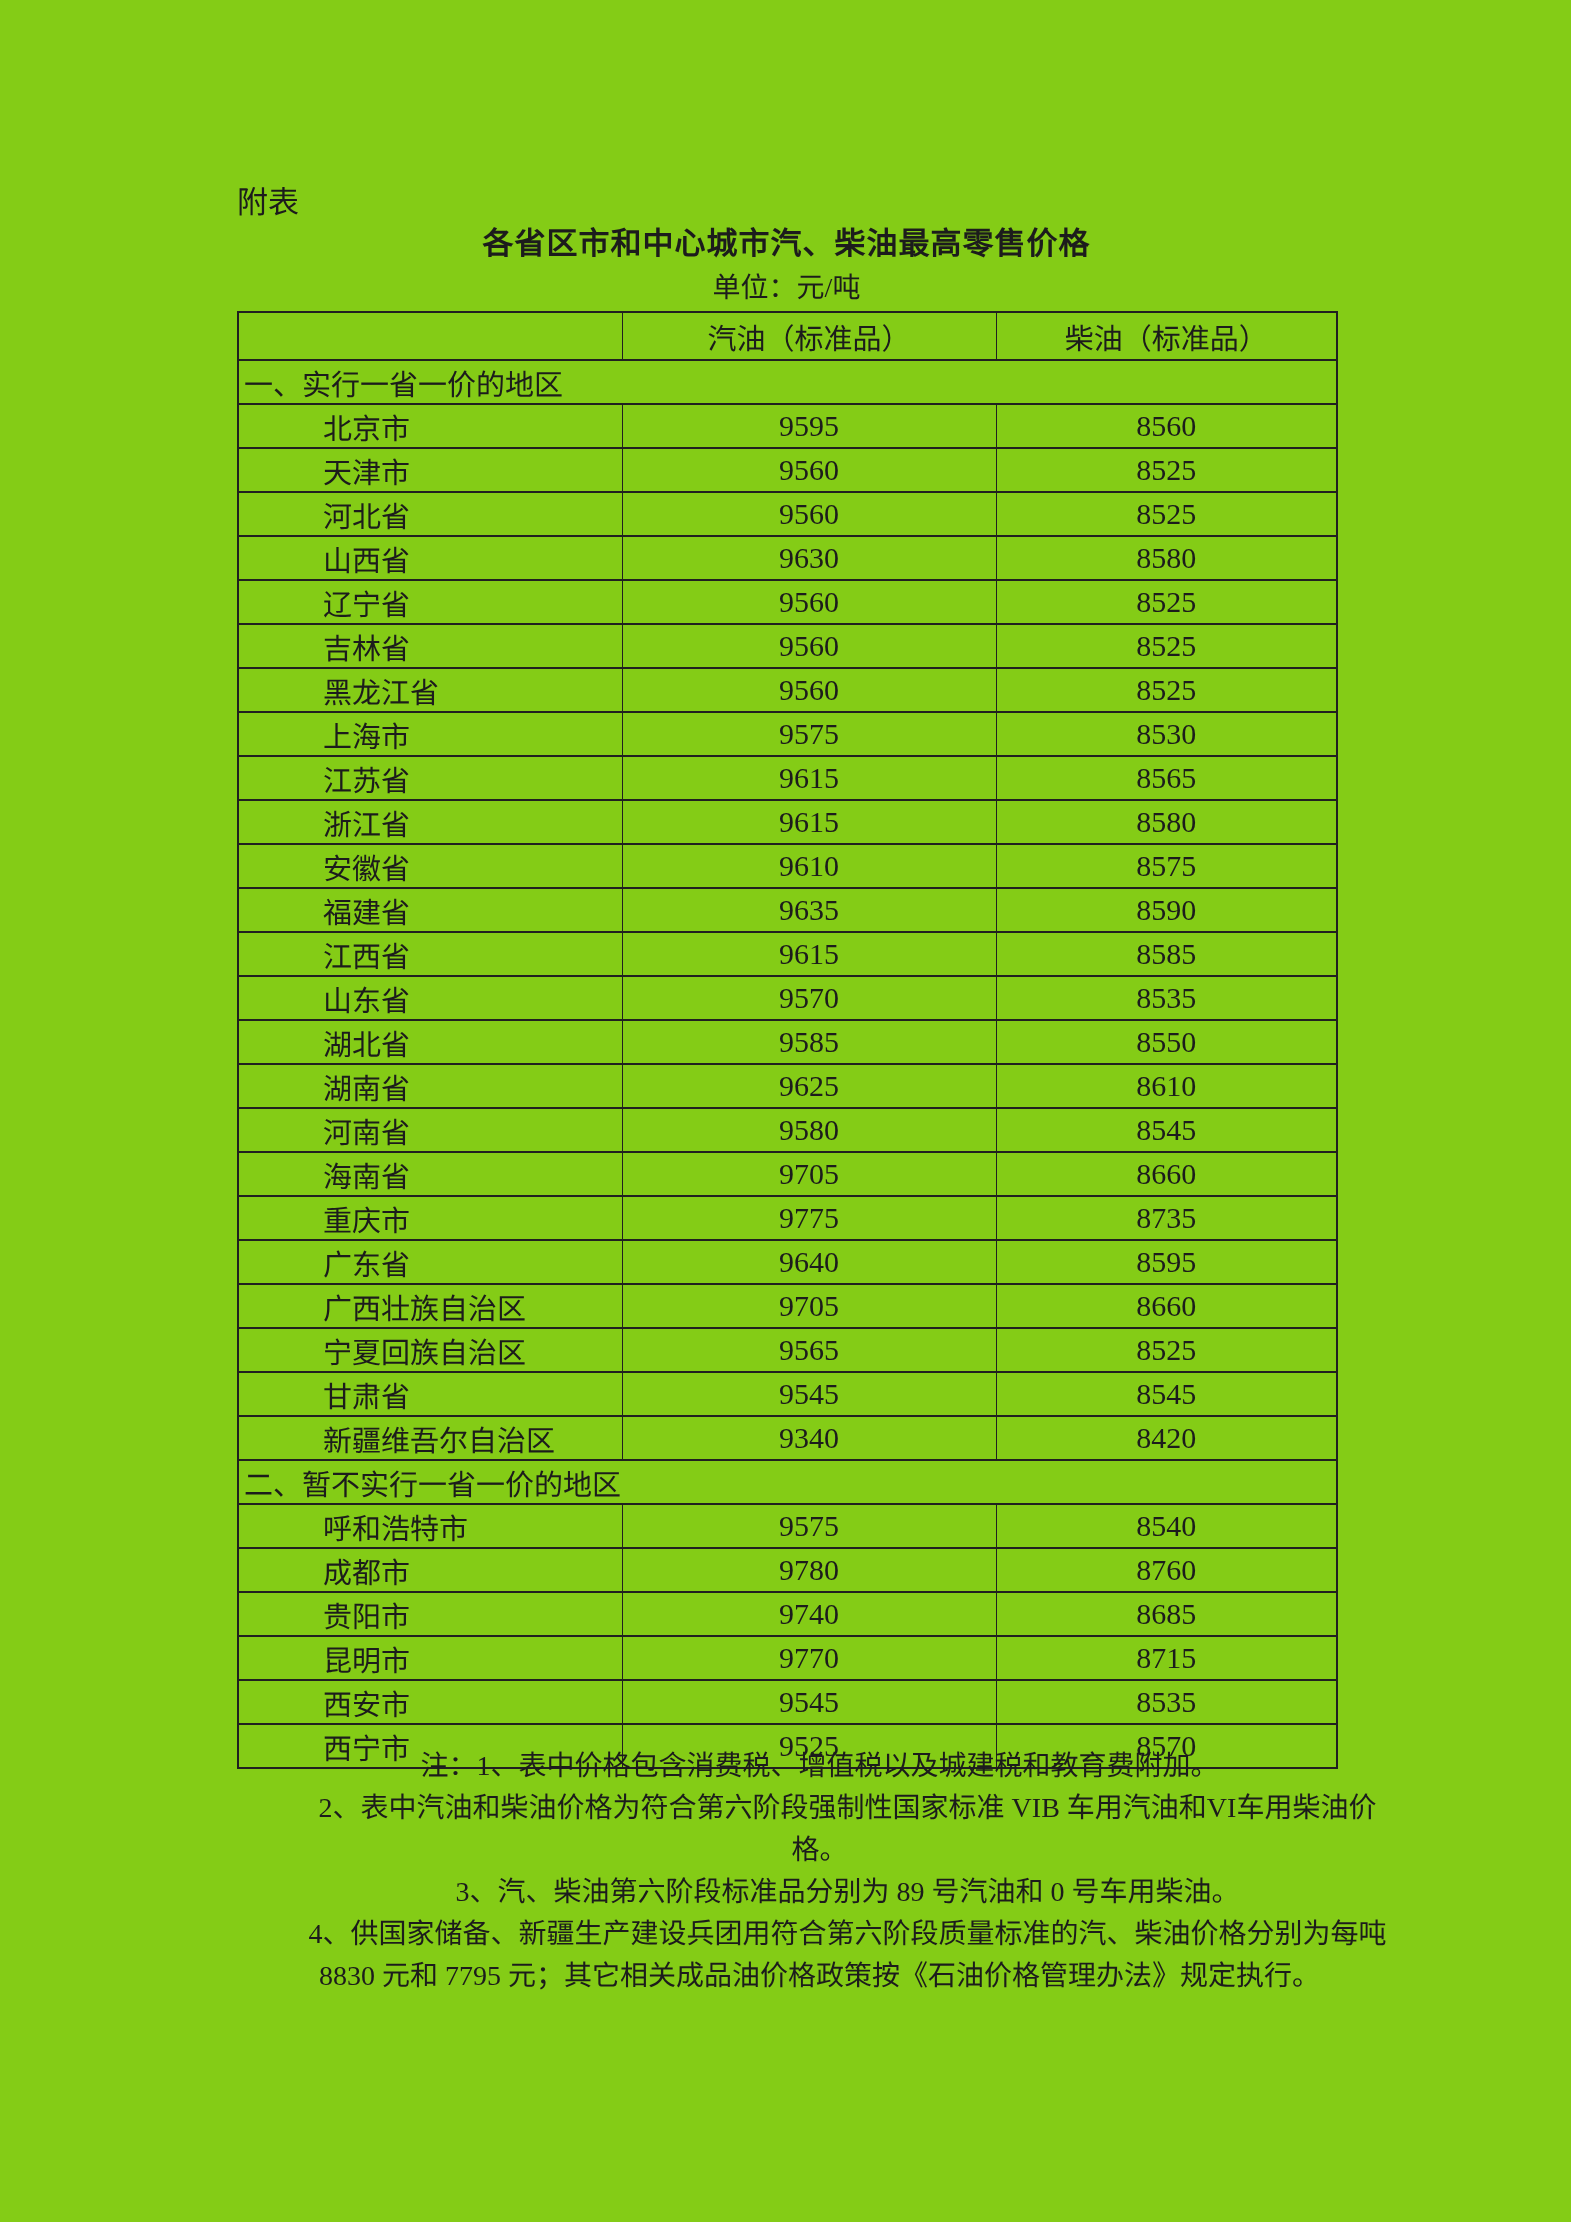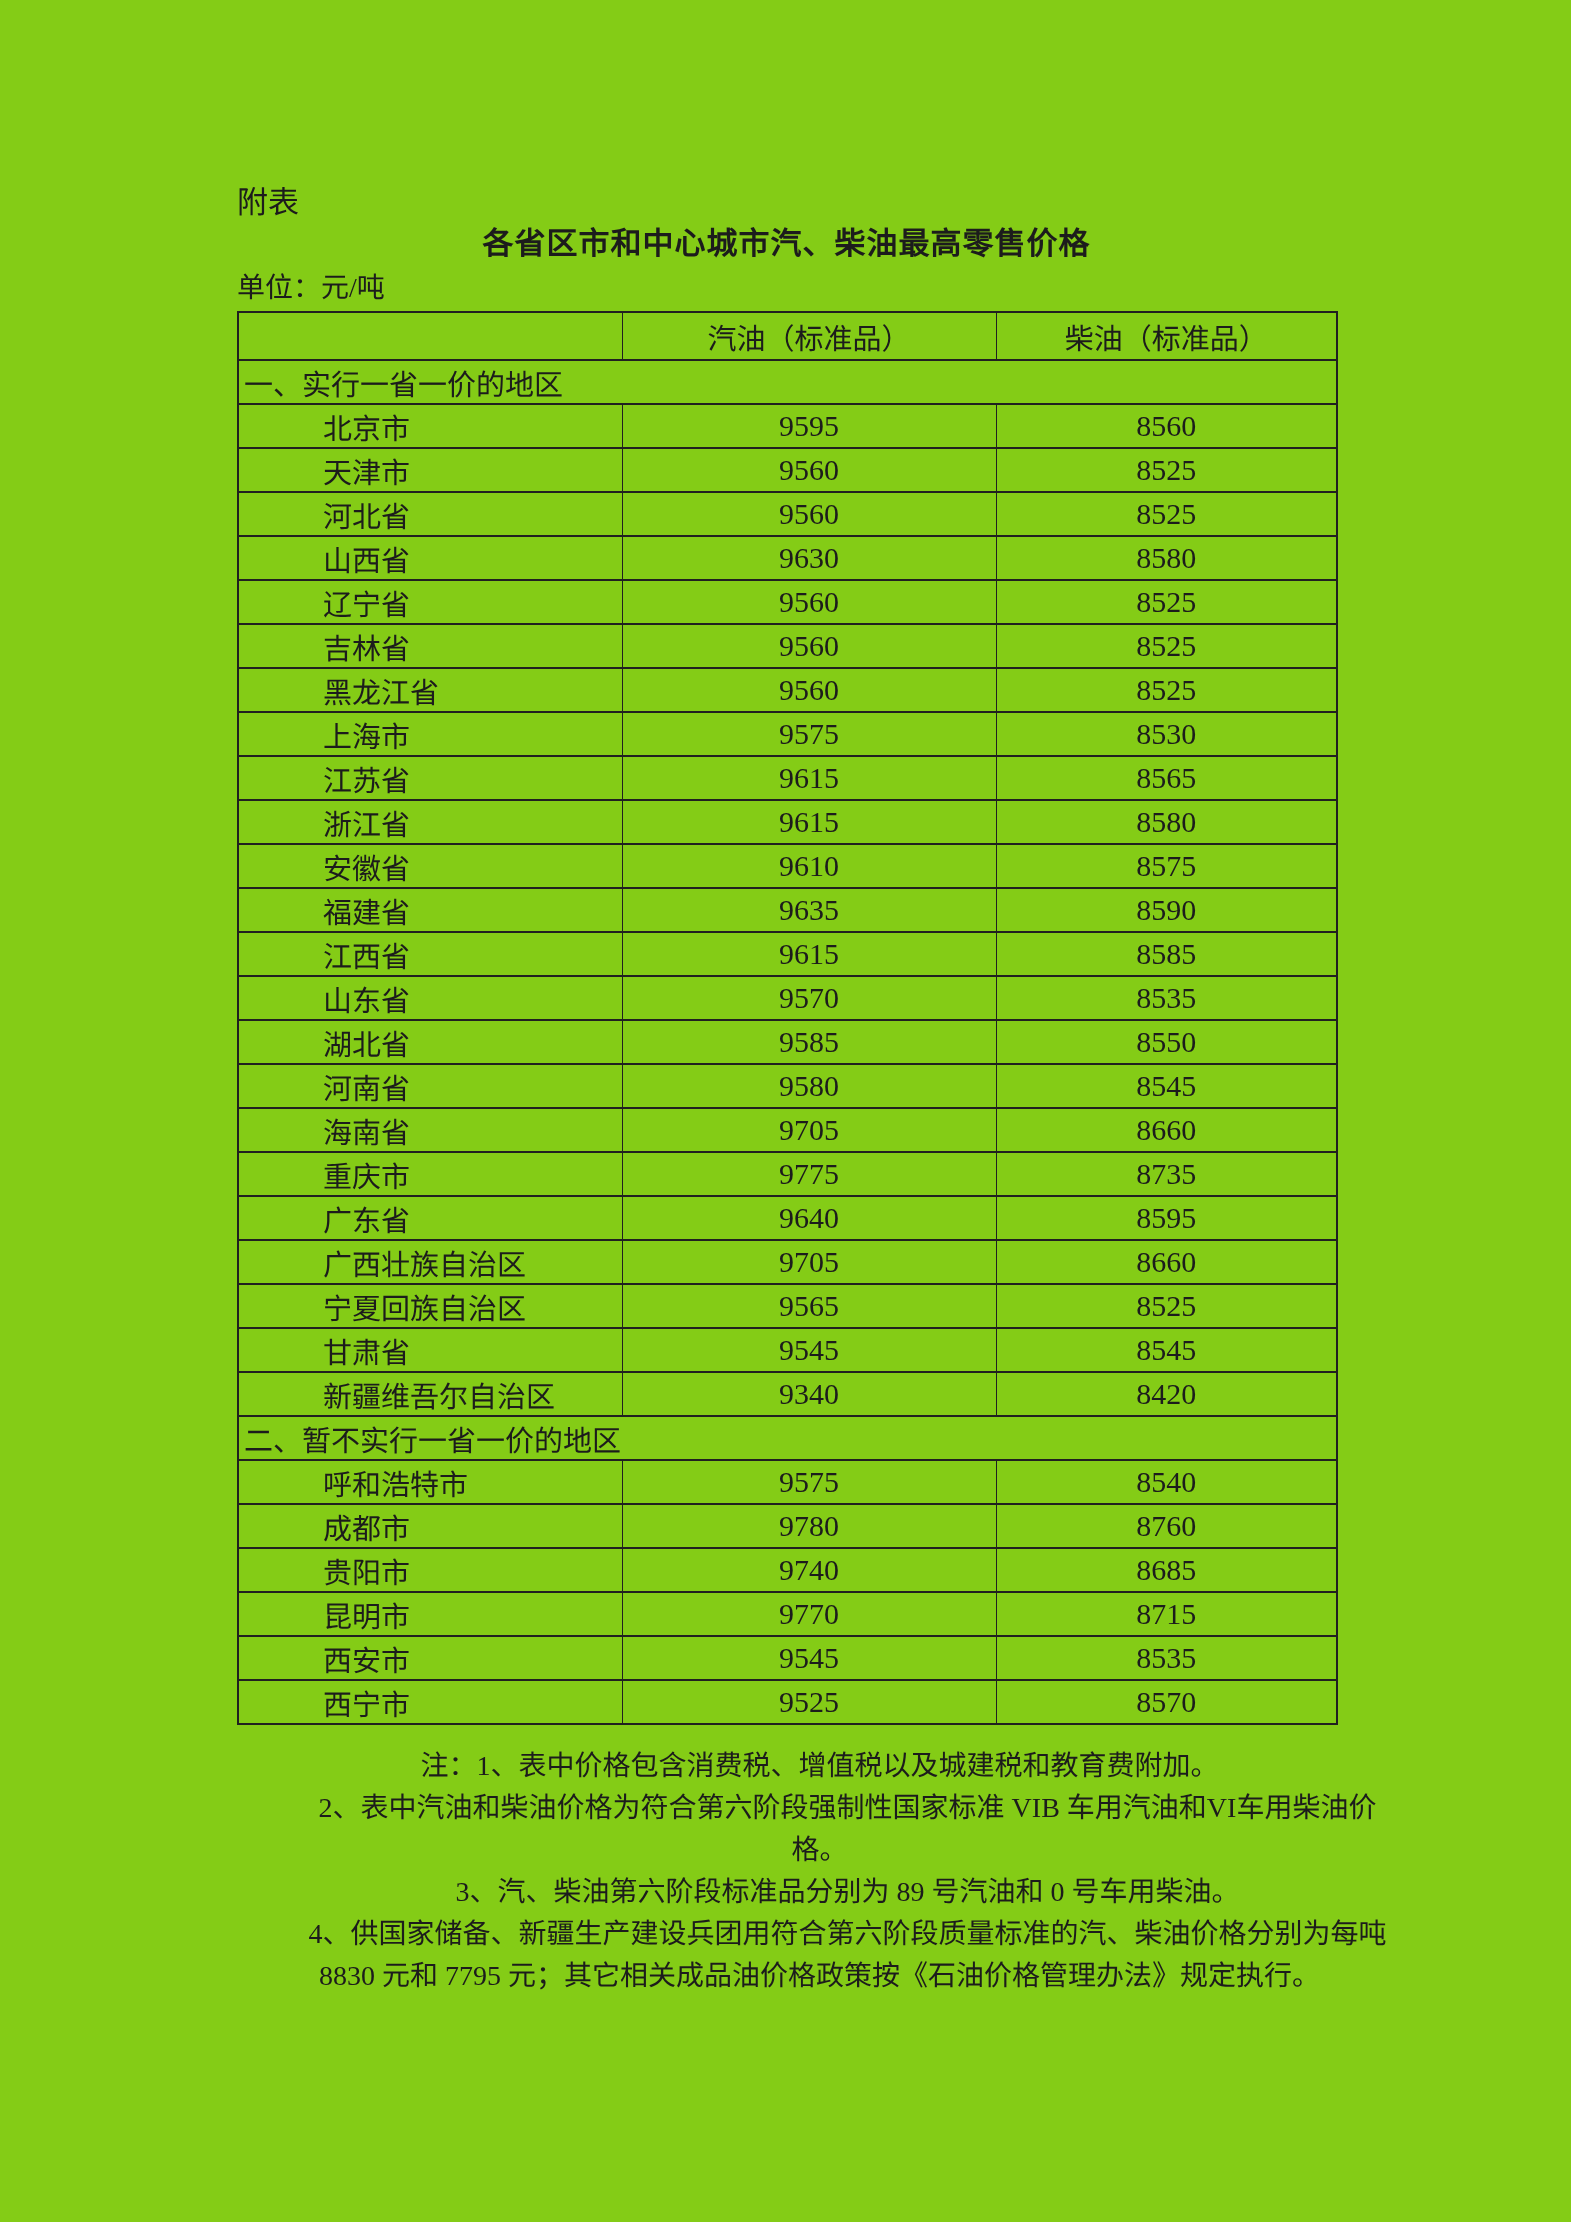--- a/index.html
+++ b/index.html
@@ -13,21 +13,21 @@
     font-size:31px; line-height:34px;
   }
   .doc-title {
     position:absolute; left:237px; top:226px; width:1099px;
     text-align:center; font-size:31px; line-height:36px; font-weight:700;
     font-family:Liberation Sans, sans-serif;
     letter-spacing:1px;
   }
   .unit-label {
     position:absolute; left:237px; top:271px; width:1099px;
-    text-align:left; font-size:28px; line-height:34px;
+    text-align:center; font-size:28px; line-height:34px;
   }
   table.price-table {
     position:absolute; left:237px; top:311px; width:1099px;
     border-collapse:collapse; table-layout:fixed;
     border:2px solid #202020;
   }
   .price-table td, .price-table th {
     border-left:1px solid #202020; border-right:1px solid #202020;
     border-top:2px solid #202020; border-bottom:2px solid #202020;
     padding:0; font-weight:400; overflow:hidden; white-space:nowrap;
@@ -151,20 +151,25 @@
           <td class="region-cell">山东省</td>
           <td class="num-cell">9570</td>
           <td class="num-cell">8535</td>
         </tr>
       <tr class="data-row">
           <td class="region-cell">湖北省</td>
           <td class="num-cell">9585</td>
           <td class="num-cell">8550</td>
         </tr>
       <tr class="data-row">
+          <td class="region-cell">湖南省</td>
+          <td class="num-cell">9625</td>
+          <td class="num-cell">8610</td>
+        </tr>
+      <tr class="data-row">
           <td class="region-cell">河南省</td>
           <td class="num-cell">9580</td>
           <td class="num-cell">8545</td>
         </tr>
       <tr class="data-row">
           <td class="region-cell">海南省</td>
           <td class="num-cell">9705</td>
           <td class="num-cell">8660</td>
         </tr>
       <tr class="data-row">

